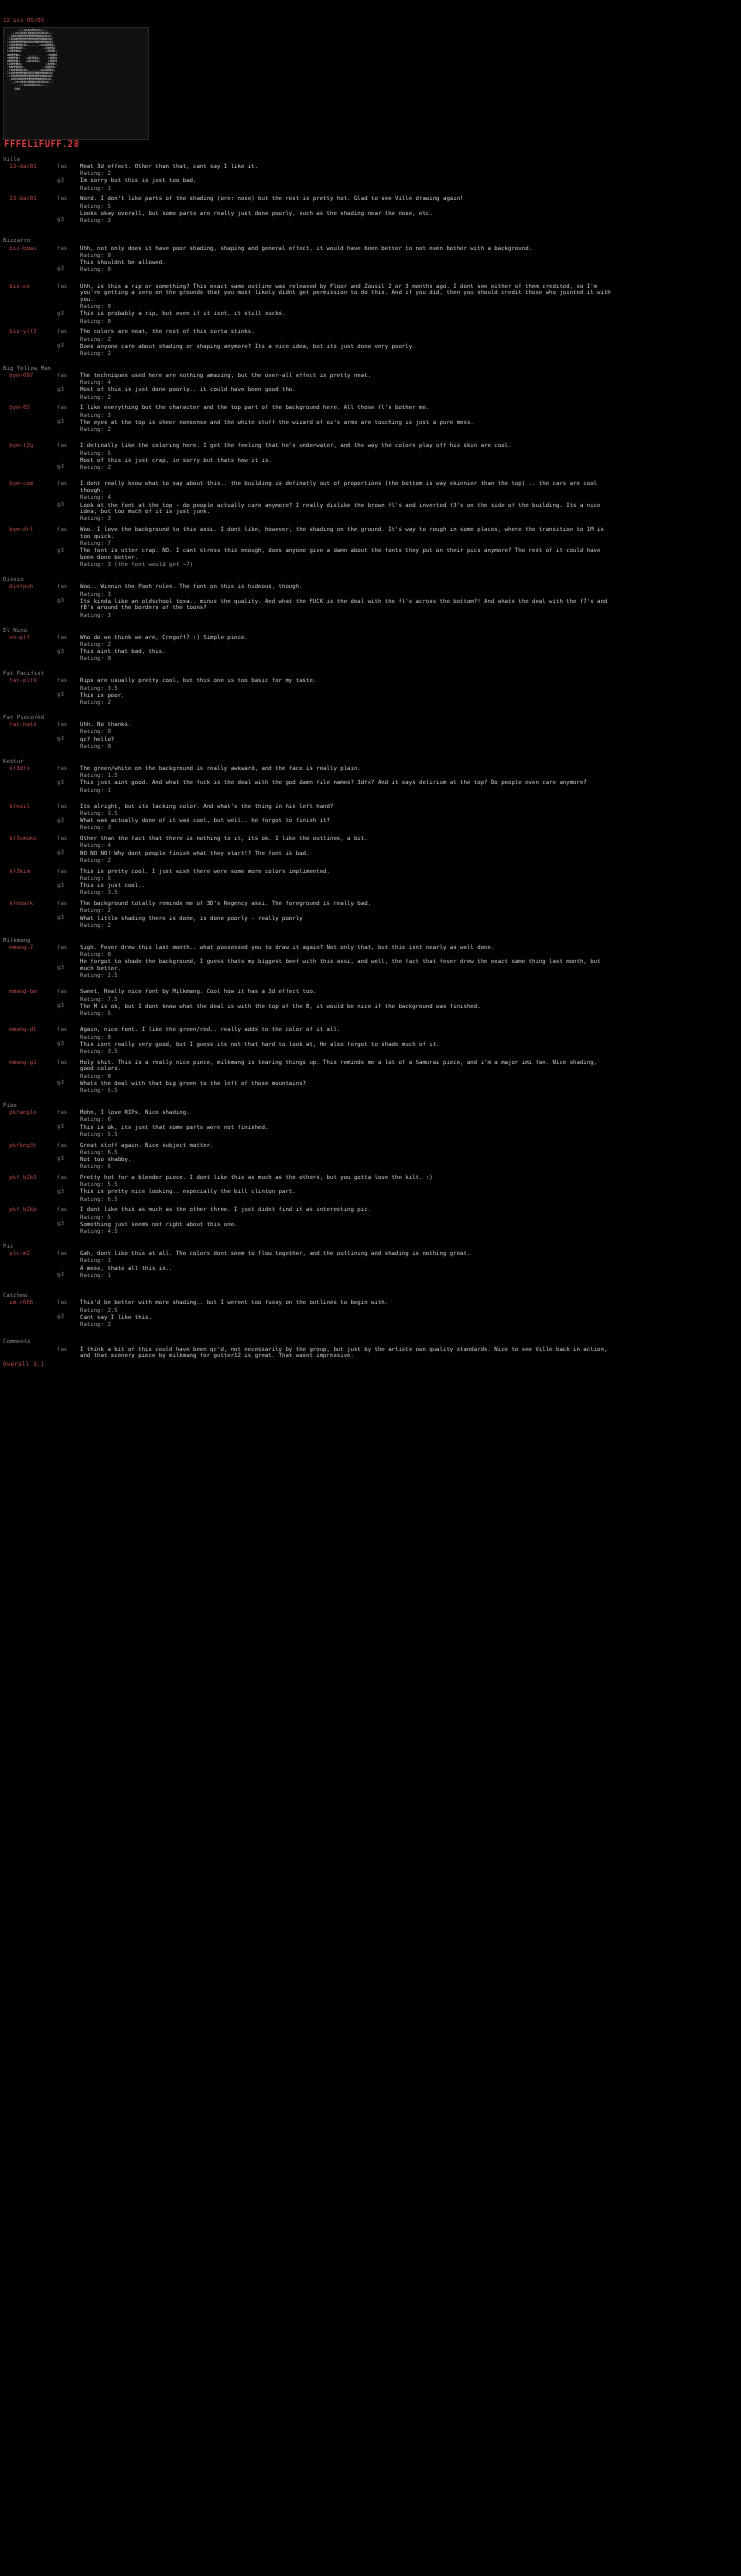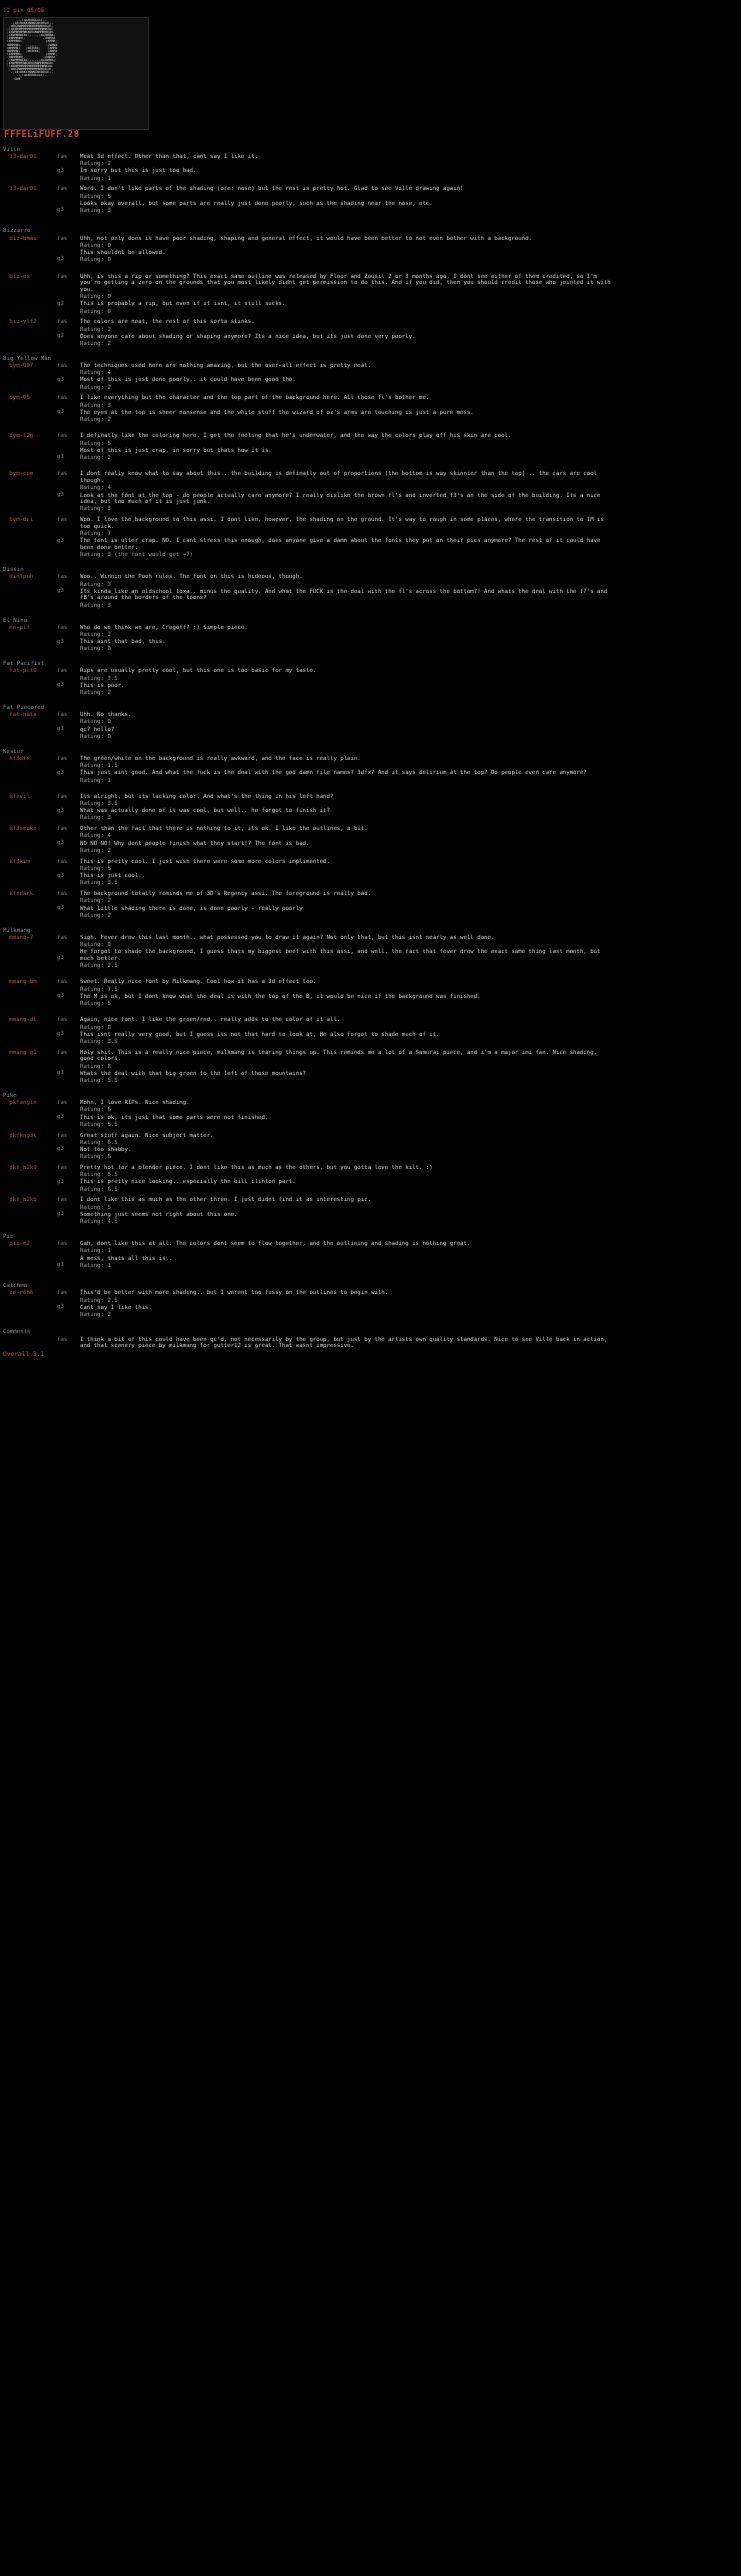--- a/index.html
+++ b/index.html
@@ -3,21 +3,21 @@
 <meta charset="utf-8">
 <style>
   html,body{margin:0;padding:0;background:#000;}
   body{
     font-family:"DejaVu Sans Mono","Liberation Mono",monospace;
     color:#c8c8c8;
     font-size:5.7px;
     line-height:6.7px;
     width:742px;
   }
-  .page{width:618px;padding:6px 0 0 0;box-sizing:border-box;}
+  .page{width:618px;padding:16px 0 0 0;box-sizing:border-box;}
   .topline{color:#b94a4a;font-size:5.7px;padding:1px 3.1px 1px 3.1px;}
   .artwrap{padding:2.1px 3.1px 3.1px 3.1px;}
   .art{
     background:#111;
     width:144px;
     height:111px;
     border:0.5px solid #2a2a2a;
     position:relative;
     overflow:hidden;
   }

